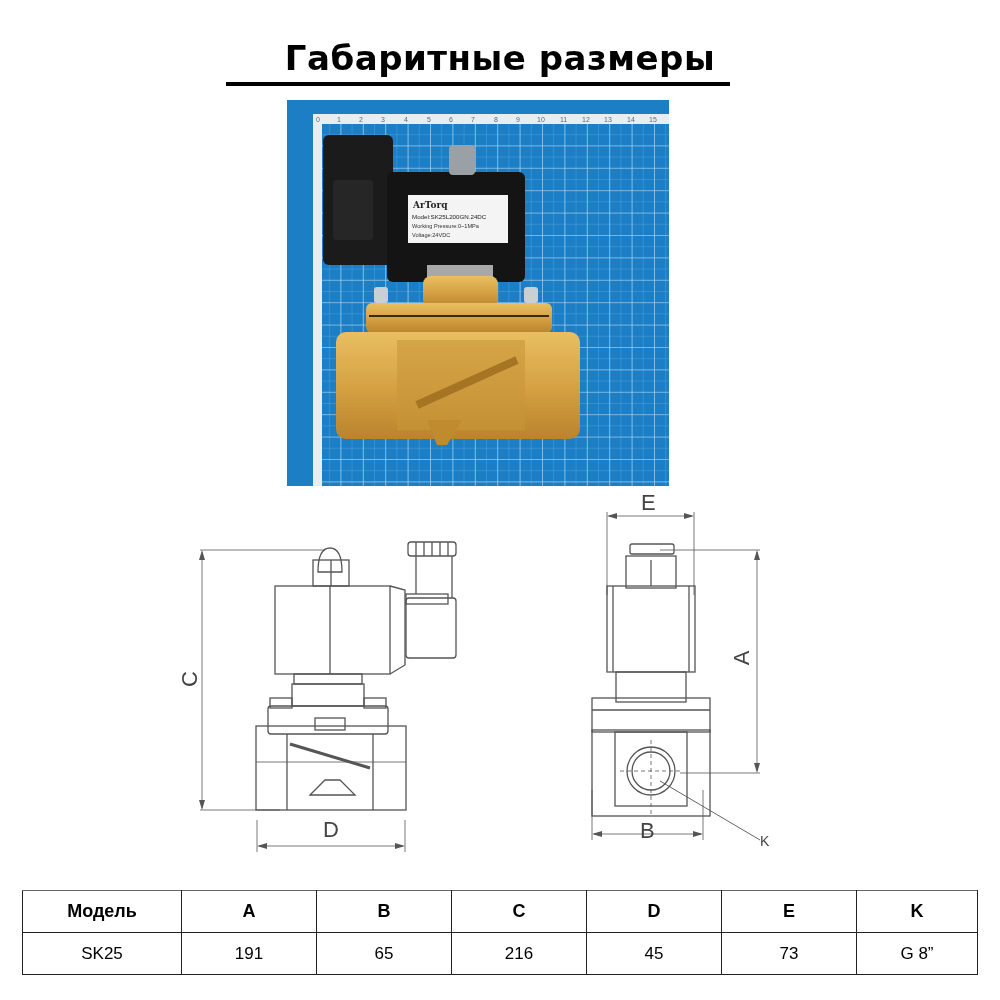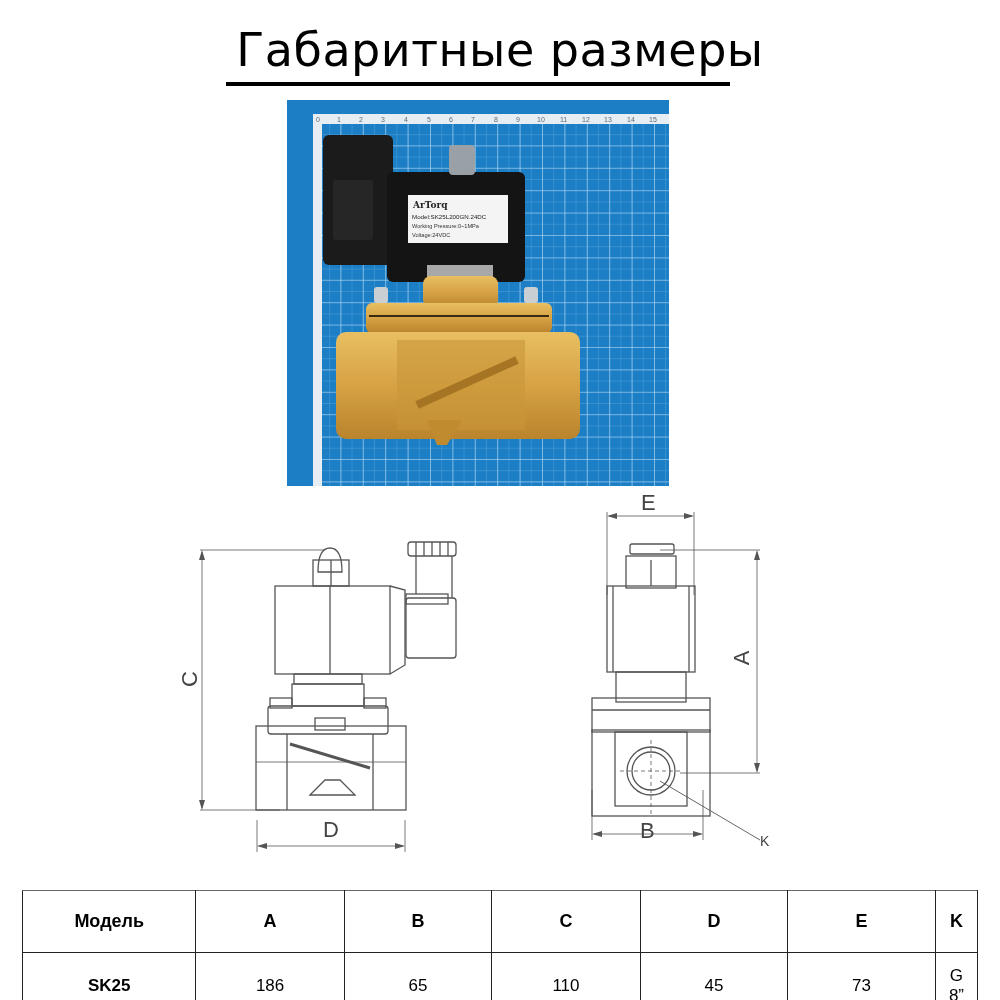--- a/index.html
+++ b/index.html
@@ -1,25 +1,25 @@
 <!DOCTYPE html>
 <html><head>
 <meta charset="utf-8">
 <style>
   html, body { margin: 0; padding: 0; background: #ffffff; }
   body { width: 1000px; height: 1000px; position: relative; overflow: hidden; font-family: "DejaVu Sans", sans-serif; }
   .title { position: absolute; left: 0; top: 22px; width: 1000px; text-align: center; }
-  .title h1 { display: inline-block; margin: 0; font-family: "DejaVu Sans", sans-serif; font-weight: normal; font-size: 46px; letter-spacing: 0.5px; color: #000; line-height: 56px; }
+  .title h1 { display: inline-block; margin: 8px; font-family: "DejaVu Sans", sans-serif; font-weight: bold; font-size: 34px; letter-spacing: 0.5px; color: #000; line-height: 56px; }
   .title-rule { position: absolute; left: 226px; top: 82px; width: 504px; height: 4px; background: #000; }
   .photo { position: absolute; left: 287px; top: 100px; width: 382px; height: 386px; background: #d946ef; overflow: hidden; }
   .drawing { position: absolute; left: 180px; top: 490px; width: 640px; height: 380px; }
   table.dims { position: absolute; left: 22px; top: 890px; width: 956px; border-collapse: collapse; font-family: "Liberation Sans", sans-serif; font-size: 17px; }
-  table.dims td, table.dims th { border: 1px solid #222; text-align: center; height: 35px; padding: 13px; }
+  table.dims td, table.dims th { border: 1px solid #222; text-align: center; height: 35px; padding: 3px; }
   table.dims th { font-weight: bold; font-size: 18px; }
-  table.dims td.model { font-weight: bold; }
+  table.dims td.model { font-weight: normal; }
   table.dims tr:first-child th { border-top: 1px solid #666; }
 </style>
 </head>
 <body>
 
 <div class="title">
   <h1>Габаритные размеры</h1>
 </div>
 <div class="title-rule"></div>
 
@@ -203,21 +203,21 @@
     <th style="width:152px">Модель</th>
     <th style="width:128px">A</th>
     <th style="width:128px">B</th>
     <th style="width:128px">C</th>
     <th style="width:128px">D</th>
     <th style="width:128px">E</th>
     <th>K</th>
   </tr>
   <tr>
     <td class="model">SK25</td>
-    <td>186</td>
+    <td>191</td>
     <td>65</td>
-    <td>110</td>
+    <td>216</td>
     <td>45</td>
     <td>73</td>
     <td>G 8”</td>
   </tr>
 </tbody>
   </table>
 
 </body></html>

